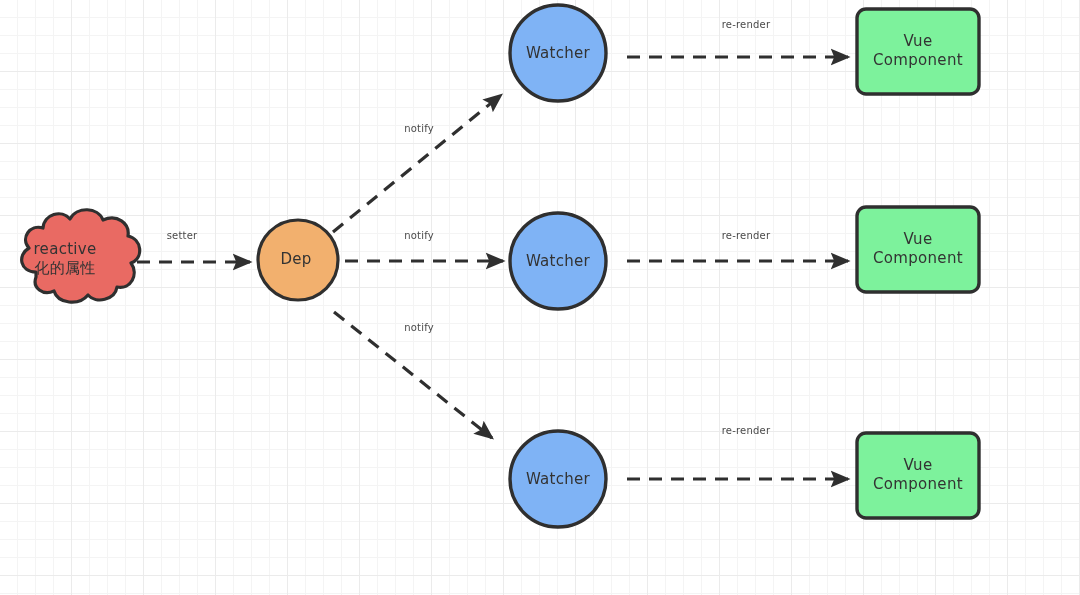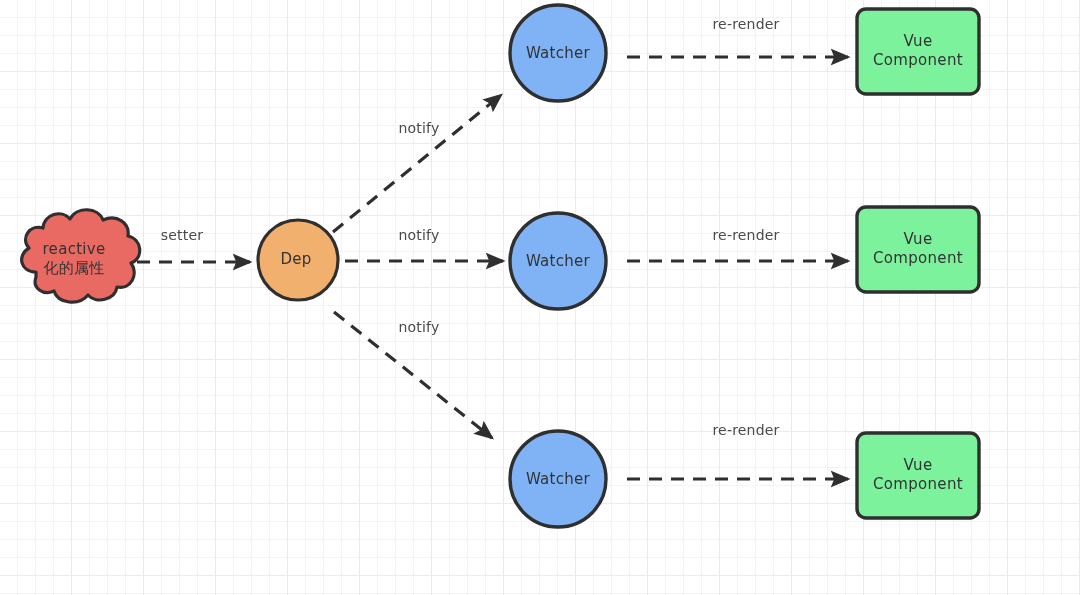--- a/index.html
+++ b/index.html
@@ -38,21 +38,21 @@
     line-height: 19px;
     letter-spacing: 0.3px;
     white-space: pre-line;
     pointer-events: none;
   }
   .edge-label {
     position: absolute;
     text-align: center;
     color: #4a4a4a;
     font-family: "DejaVu Sans", sans-serif;
-    font-size: 14px;
+    font-size: 10px;
     line-height: 17px;
     letter-spacing: 0.2px;
     white-space: nowrap;
   }
 </style>
 </head>
 <body>
 
 <div id="canvas">
 
@@ -89,21 +89,21 @@
       <line x1="137" y1="262" x2="250" y2="262"></line>
       <line x1="333" y1="232" x2="501" y2="95"></line>
       <line x1="345" y1="261" x2="503" y2="261"></line>
       <line x1="334" y1="312" x2="492" y2="438"></line>
       <line x1="627" y1="57" x2="848" y2="57"></line>
       <line x1="627" y1="261" x2="848" y2="261"></line>
       <line x1="627" y1="479" x2="848" y2="479"></line>
     </g>
   </svg>
 
-  <div class="node-label" style="left:15px; top:240px; width:118px;">reactive
+  <div class="node-label" style="left:6px; top:240px; width:118px;">reactive
 化的属性</div>
 
   <div class="node-label" style="left:258px; top:250px; width:76px;">Dep</div>
 
   <div class="node-label" style="left:498px; top:44px; width:120px;">Watcher</div>
   <div class="node-label" style="left:498px; top:252px; width:120px;">Watcher</div>
   <div class="node-label" style="left:498px; top:470px; width:120px;">Watcher</div>
 
   <div class="node-label" style="left:857px; top:32px; width:122px;">Vue
 Component</div>

